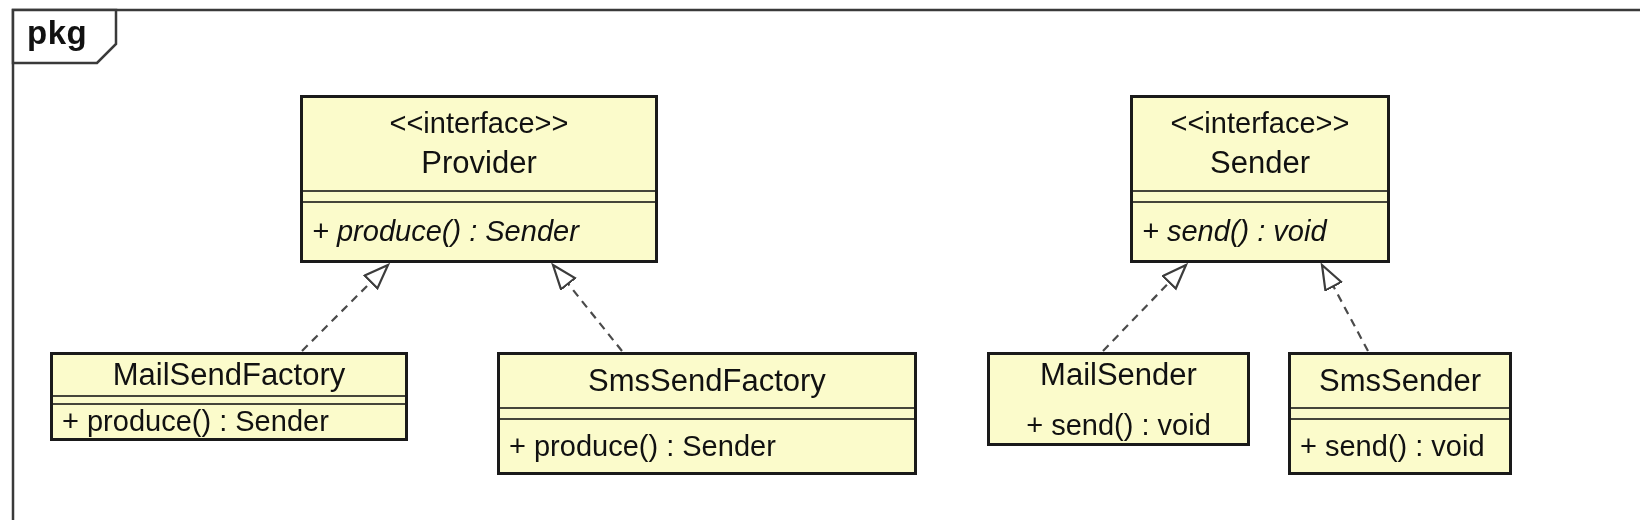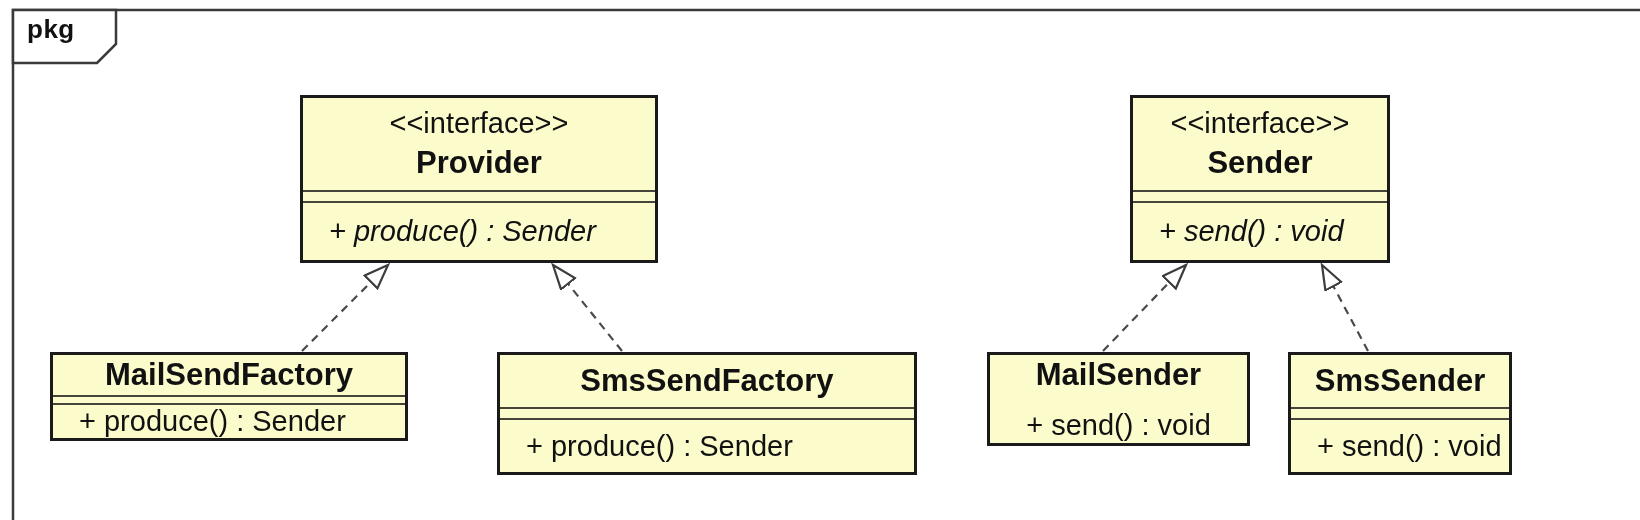--- a/index.html
+++ b/index.html
@@ -13,21 +13,21 @@
   }
   #overlay-svg {
     position: absolute;
     left: 0; top: 0;
     width: 1640px; height: 520px;
   }
   .pkg-label {
     position: absolute;
     left: 27px; top: 14px;
     width: 80px;
-    font-size: 26px;
+    font-size: 33px;
     font-weight: bold;
     color: #111111;
     letter-spacing: 0.5px;
   }
   .uml-box {
     position: absolute;
     background: #FBFBCB;
     border: 3px solid #1a1a1a;
     box-sizing: border-box;
     display: flex;
@@ -37,31 +37,31 @@
   .uml-title {
     flex: 1.6;
     display: flex;
     flex-direction: column;
     align-items: center;
     justify-content: center;
     line-height: 1.3;
   }
   .uml-box.cls .uml-title { flex: 1; }
   .stereotype { font-size: 29px; font-weight: normal; }
-  .uml-name  { font-size: 31px; font-weight: bold; }
+  .uml-name  { font-size: 31px; font-weight: normal; }
   .uml-attrs {
     height: 9px;
     border-top: 2.5px solid #45453a;
     border-bottom: 2.5px solid #45453a;
   }
   .uml-methods {
     flex: 1;
     display: flex;
     align-items: center;
-    padding: 0 26px;
+    padding: 0 9px;
     font-size: 29px;
     white-space: nowrap;
   }
   .uml-box.iface .uml-methods { font-style: italic; }
 </style>
 </head>
 <body>
 
 <div id="canvas">
 

